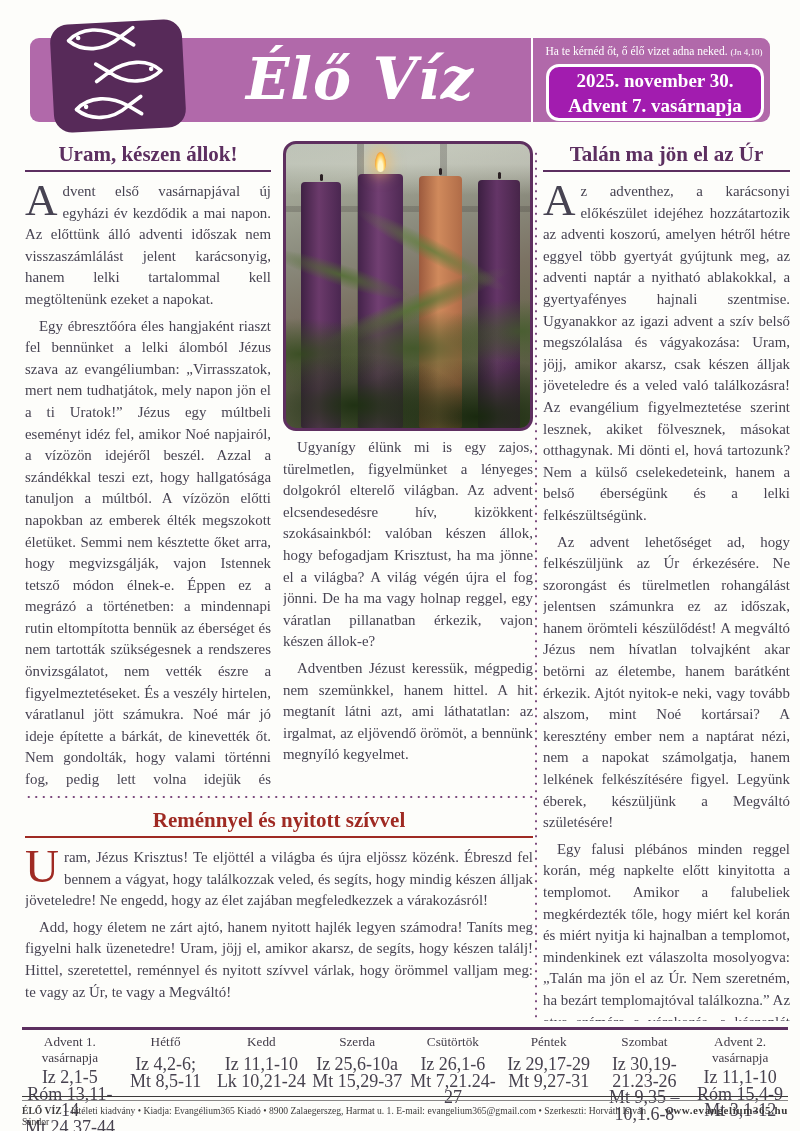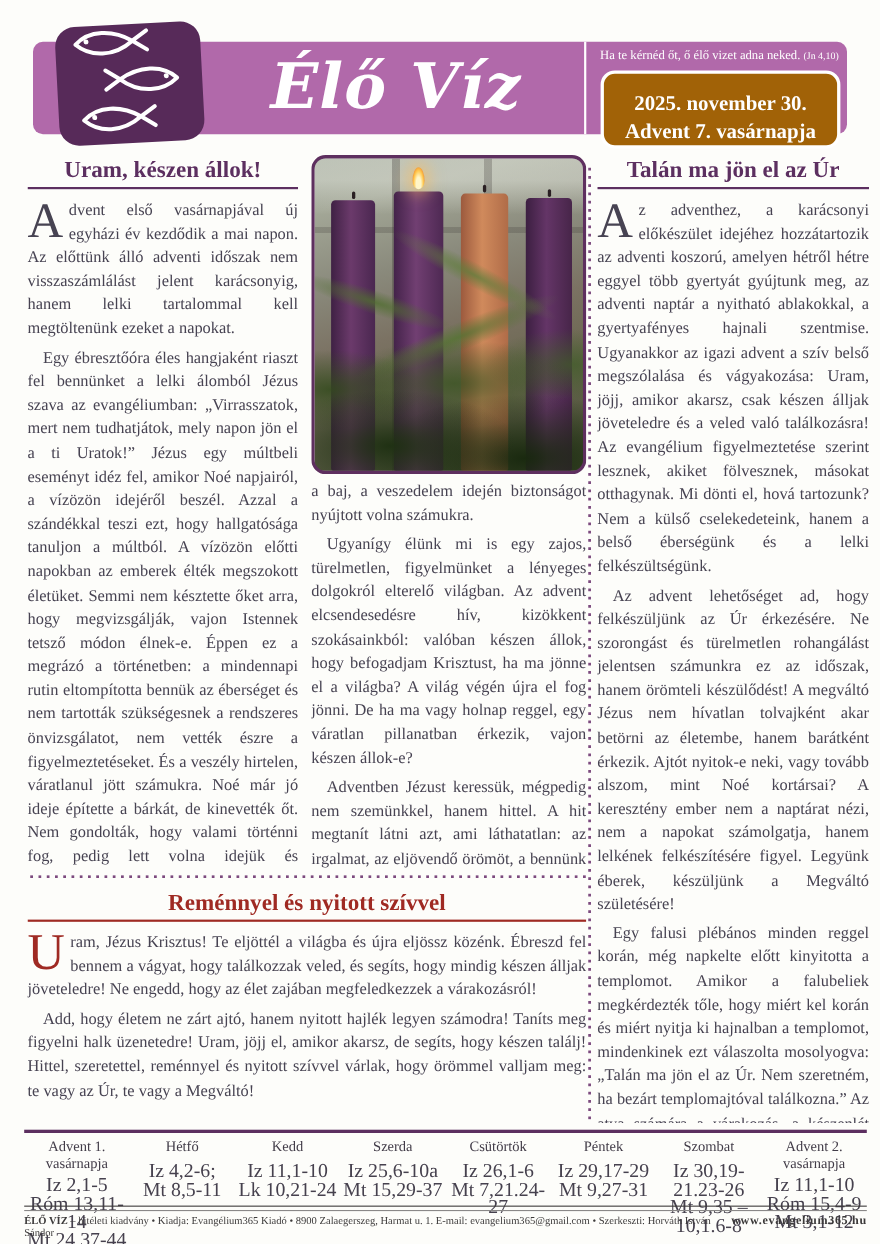--- a/index.html
+++ b/index.html
@@ -10,23 +10,23 @@
   .banner{position:absolute;left:30px;top:38px;width:740px;height:84px;background:#b169aa;border-radius:9px;}
   .banner-divider{position:absolute;left:531px;top:38px;width:2px;height:84px;background:#fff;}
   .logo{position:absolute;left:52px;top:22px;width:132px;height:108px;background:#572a59;
         border-radius:18px;transform:rotate(-3deg);}
   .logo svg{width:100%;height:100%;}
   .masthead-title{position:absolute;left:195px;top:36px;width:330px;height:86px;line-height:86px;
         text-align:center;color:#fff;font-family:"DejaVu Serif", serif;font-style:italic;font-weight:bold;
         font-size:57px;letter-spacing:1px;}
   .tagline{position:absolute;left:543px;top:45px;width:222px;text-align:center;color:#fff;font-size:11.5px;}
   .tagline .ref{font-size:9px;}
-  .date-box{position:absolute;left:546px;top:64px;width:212px;height:50px;background:#a16207;
+  .date-box{position:absolute;left:546px;top:64px;width:212px;height:50px;background:#a21caf;
         border:3px solid #fff;border-radius:13px;color:#fff;text-align:center;font-weight:bold;
-        font-size:19px;line-height:25px;padding-top:15px;}
+        font-size:19px;line-height:25px;padding-top:1px;}
 
   
   .col{position:absolute;overflow:hidden;text-align:justify;font-size:14.9px;line-height:21.6px;}
   .col1{left:25px;top:141px;width:246px;height:652px;}
   .col2{left:283px;top:141px;width:250px;height:654px;}
   .col3{left:543px;top:141px;width:247px;height:880px;}
   h2{margin:0;font-size:21px;line-height:26px;font-weight:bold;color:#5c2f60;text-align:center;}
   .rule{height:2px;background:#5c2f60;margin:3px 0 9px 0;}
   .red h2{color:#9f2a23;}
   .red .rule{background:#9f2a23;}
@@ -151,21 +151,20 @@
       <div class="candle c4"></div>
       <div class="wick w1"></div>
       <div class="wick w3"></div>
       <div class="wick w4"></div>
       <div class="flame"></div>
       <div class="branch b1"></div>
       <div class="branch b2"></div>
       <div class="branch b3"></div>
       <div class="pine"></div>
     </div>
-    <p class="bp">a baj, a veszedelem idején biztonságot nyújtott volna számukra.</p>
     <p class="bp ind">Ugyanígy élünk mi is egy zajos, türelmetlen, figyelmünket a lényeges dolgokról elterelő világban. Az advent elcsendesedésre hív, kizökkent szokásainkból: valóban készen állok, hogy befogadjam Krisztust, ha ma jönne el a világba? A világ végén újra el fog jönni. De ha ma vagy holnap reggel, egy váratlan pillanatban érkezik, vajon készen állok-e?</p>
     <p class="bp ind">Adventben Jézust keressük, mégpedig nem szemünkkel, hanem hittel. A hit megtanít látni azt, ami láthatatlan: az irgalmat, az eljövendő örömöt, a bennünk megnyíló kegyelmet.</p>
   </section>
 
   <div class="dot-v"></div>
   <div class="dot-h"></div>
 
   <section class="col col3">
     <h2>Talán ma jön el az Úr</h2>
     <div class="rule"></div>

